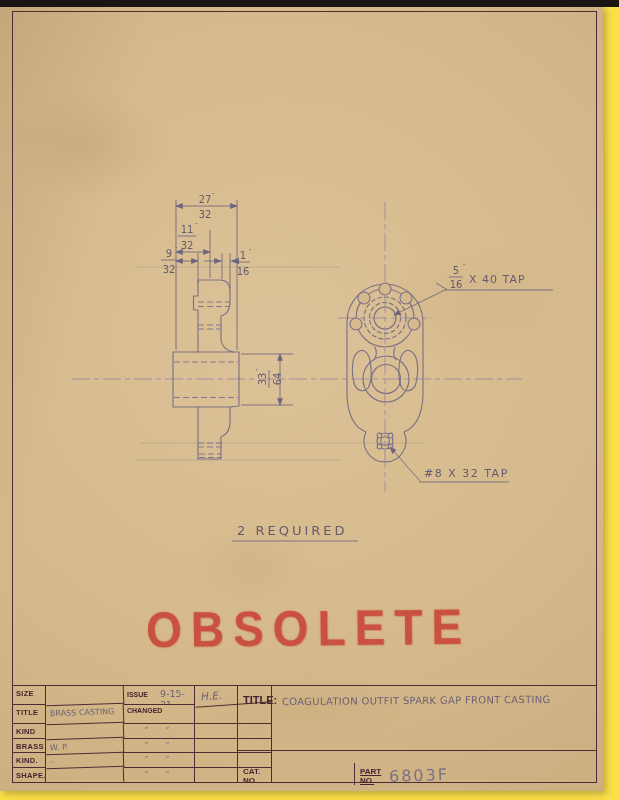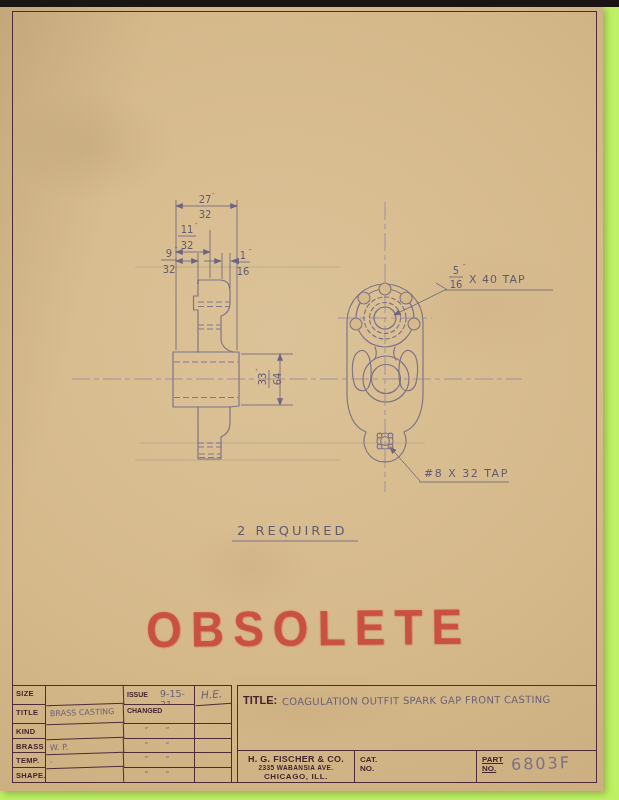--- a/index.html
+++ b/index.html
@@ -1,16 +1,16 @@
 <!DOCTYPE html>
 <html><head>
 <meta charset="utf-8">
 <style>
   html,body{margin:0;padding:0;background:#e9e7e2;}
-  .page{position:relative;width:619px;height:800px;background:#bef264;overflow:hidden;
+  .page{position:relative;width:619px;height:800px;background:#fde047;overflow:hidden;
         font-family:"Liberation Sans",sans-serif;}
   .scan-top{position:absolute;left:0;top:0;width:619px;height:7px;background:#1a1512;z-index:6;}
   .paper{position:absolute;left:0;top:6px;width:603px;height:785px;z-index:1;
     background:
       linear-gradient(105deg, rgba(100,75,45,.13), transparent 20%),
       radial-gradient(90px 60px at 250px 560px, rgba(170,130,80,.12), transparent 70%),
       radial-gradient(140px 90px at 480px 300px, rgba(170,130,80,.09), transparent 70%),
       radial-gradient(120px 80px at 90px 140px, rgba(120,90,55,.10), transparent 70%),
       radial-gradient(160px 50px at 300px 700px, rgba(160,120,70,.10), transparent 75%),
       radial-gradient(130% 95% at 46% 42%, #dcc298 0%, #d5b98b 45%, #cbad7e 78%, #c0a070 100%);
@@ -32,21 +32,21 @@
   .sup{font-size:7px;}
   .big{font-size:11px;letter-spacing:1px;}
   .big2{font-size:11px;letter-spacing:1.5px;}
   .note{font-size:13px;letter-spacing:3px;}
 
   
   .stamp{position:absolute;left:146px;top:601px;z-index:4;font-weight:bold;font-size:46px;
          letter-spacing:9px;color:rgba(201,70,58,.78);transform:rotate(-.6deg) scaleY(1.08);
          text-shadow:0 0 1.5px rgba(201,70,58,.5),1px 1px 0 rgba(201,70,58,.22);white-space:nowrap;}
   .hand{font-family:"DejaVu Sans",sans-serif;color:#6b6178;}
-  .tbl-left{position:absolute;left:12px;top:685px;width:220px;height:98px;box-sizing:border-box;
+  .tbl-left{position:absolute;left:12px;top:685px;width:260px;height:98px;box-sizing:border-box;
             border:1.6px solid #4e2b37;display:grid;grid-template-columns:33px 78px 71px 1fr;
             grid-template-rows:repeat(6,1fr);z-index:4;}
   .tbl-left .c{border-right:1.3px solid #4e2b37;border-bottom:1.3px solid #4e2b37;
                box-sizing:border-box;overflow:hidden;position:relative;}
   .tbl-left .nr{border-right:none;}
   .tbl-left .nb{border-bottom:none;}
   .lbl{font-size:7.5px;font-weight:bold;letter-spacing:.3px;padding:3px 0 0 3px;color:#44242f;}
   .val{font-size:8px;letter-spacing:0;padding:3px 0 0 4px;transform:rotate(-2deg);}
   .issue-cell{display:flex;align-items:baseline;padding:2px 0 16px 3px;gap:12px;}
   .printed{font-size:7px;font-weight:bold;color:#44242f;}
@@ -62,21 +62,21 @@
   .title-lbl{font-size:11px;font-weight:bold;color:#44242f;}
   .title-txt{font-size:10px;letter-spacing:.3px;transform:rotate(-.5deg);display:inline-block;}
   .company-row{position:absolute;left:0;top:65px;right:0;bottom:0;display:grid;
                grid-template-columns:117px 122px 1fr;}
   .company-row .cc{border-right:1.3px solid #4e2b37;box-sizing:border-box;position:relative;}
   .company-row .cc:last-child{border-right:none;text-decoration:underline;}
   .co{ text-align:center;padding-top:3px;color:#44242f;}
   .co .l1{font-size:9px;font-weight:bold;line-height:10px;letter-spacing:.3px;}
   .co .l2{font-size:6.5px;font-weight:bold;line-height:8px;letter-spacing:.4px;}
   .co .l3{font-size:8px;font-weight:bold;line-height:9px;letter-spacing:.6px;}
-  .catp{padding:4px 0 0 5px;color:#44242f;}
+  .catp{padding:4px 0 0 5px;color:#44242f;margin-top:12px;}
   .catp div{font-size:8px;font-weight:bold;line-height:9px;}
   .part-number{position:absolute;left:34px;top:3px;font-size:16px;letter-spacing:2px;
                transform:rotate(-2deg);color:#7a7088;}
 </style>
 </head>
 <body>
 
 <div class="page">
   <div class="paper"></div>
   <div class="scan-top"></div>
@@ -244,21 +244,21 @@
     <div class="c lbl">BRASS</div>
     <div class="c hand val">W. P.</div>
     <div class="c">
         <div class="ditto">
           <span>″</span>
           <span>″</span>
         </div>
       </div>
     <div class="c nr"></div>
 
-    <div class="c lbl">TEMP.</div>
+    <div class="c lbl">KIND.</div>
     <div class="c hand val">-</div>
     <div class="c">
         <div class="ditto">
           <span>″</span>
           <span>″</span>
         </div>
       </div>
     <div class="c nr"></div>
 
     <div class="c nb lbl">SHAPE.</div>
@@ -271,25 +271,20 @@
       </div>
     <div class="c nr nb"></div>
   </div>
 
   <div class="tbl-right">
     <div class="title-area">
       <span class="title-lbl">TITLE:</span>
       <span class="hand title-txt">COAGULATION OUTFIT SPARK GAP FRONT CASTING</span>
     </div>
     <div class="company-row">
-      <div class="cc co">
-        <div class="l1">H. G. FISCHER &amp; CO.</div>
-        <div class="l2">2335 WABANSIA AVE.</div>
-        <div class="l3">CHICAGO, ILL.</div>
-      </div>
       <div class="cc catp">
         <div>CAT.</div>
         <div>NO.</div>
         <span class="hand"></span>
       </div>
       <div class="cc catp">
         <div>PART</div>
         <div>NO.</div>
         <span class="hand part-number">6803F</span>
       </div>

